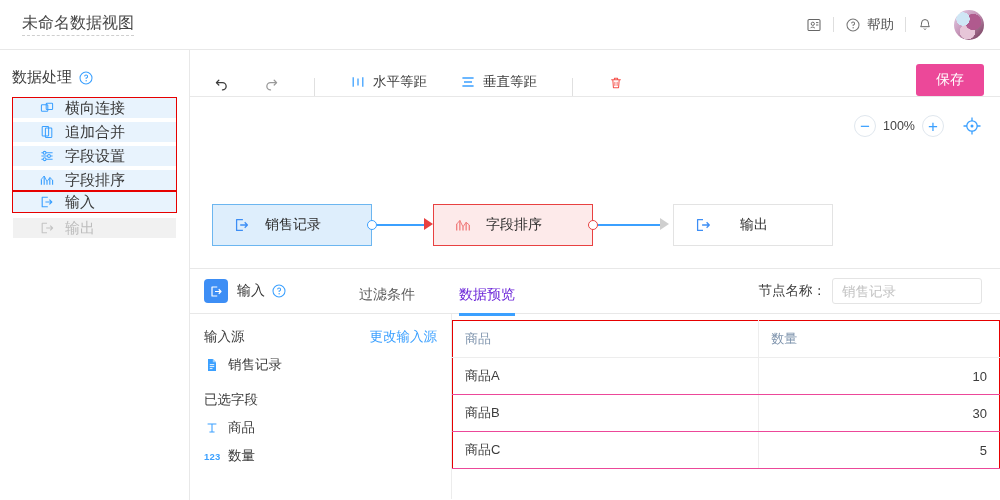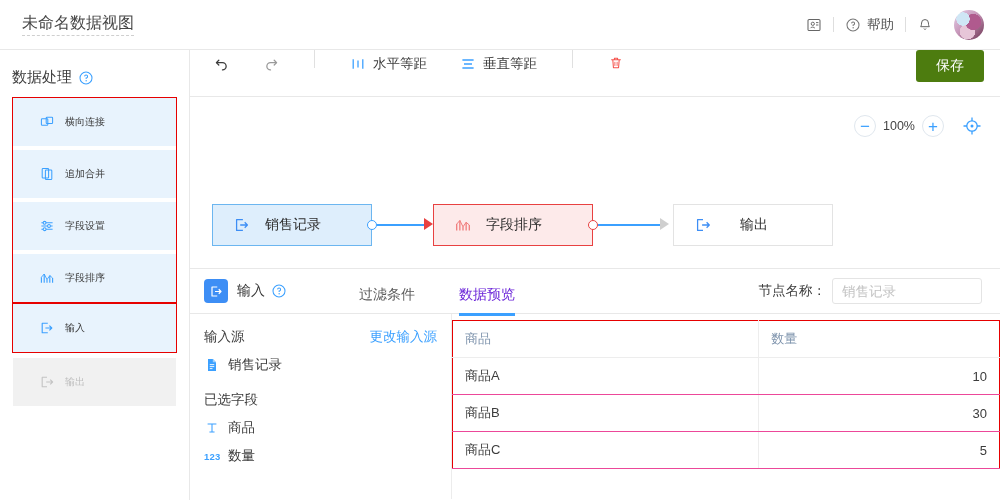--- a/index.html
+++ b/index.html
@@ -46,43 +46,43 @@
     background: #ffffff; border-right: 1px solid #e8e8e8;
     padding: 0; overflow: hidden;
   }
   .side-head {
     display: flex; align-items: center; gap: 6px;
     font-size: 15px; color: #3d3d3d; padding: 18px 0 10px 12px;
   }
   .side-group { margin: 0 12px; border: 1px solid #e60000; }
   .side-group.plain { border-color: transparent; }
   .side-item {
-    height: 48px; display: flex; align-items: center; gap: 10px;
-    background: #e8f3fd; padding-left: 26px; font-size: 10px; color: #3a3a3a;
+    height: 20px; display: flex; align-items: center; gap: 10px;
+    background: #e8f3fd; padding-left: 26px; font-size: 15px; color: #3a3a3a;
     margin-bottom: 4px; cursor: pointer;
   }
   .side-item:last-child { margin-bottom: 0; }
   .side-item.disabled { background: #f1f1f1; color: #bdbdbd; cursor: default; }
   .side-sub {
     font-size: 15px; color: #3d3d3d; padding: 14px 0 10px 12px;
   }
   .ico { width: 16px; height: 16px; display: block; flex: 0 0 16px; }
 
   
   .main { position: absolute; left: 190px; top: 50px; width: 810px; height: 450px; background: #fff; }
 
   .toolbar {
-    height: 47px; border-bottom: 1px solid #e8e8e8; display: flex; align-items: flex-start;
+    height: 47px; border-bottom: 1px solid #e8e8e8; display: flex; align-items: flex-end;
     padding: 0 16px; gap: 17px;
   }
   .tool-btn { padding: 5px 8px; cursor: pointer; display: flex; align-items: center; gap: 7px; }
   .tool-btn .t-label { font-size: 13.5px; color: #3c3c3c; }
   .tool-sep { width: 1px; height: 18px; background: #e0e0e0; margin: 0 10px; }
   .save-btn {
-    margin-left: auto; background: #4d7c0f; color: #fff; border: none;
+    margin-left: auto; background: #ec4899; color: #fff; border: none;
     font-size: 14px; font-family: inherit; border-radius: 3px;
     padding: 7px 20px; cursor: pointer;
   }
 
   
   .canvas { position: relative; height: 172px; border-bottom: 1px solid #e8e8e8; background: #fff; }
   .zoombar {
     position: absolute; right: 18px; top: 18px; display: flex; align-items: center; gap: 6px;
   }
   .zcircle {

